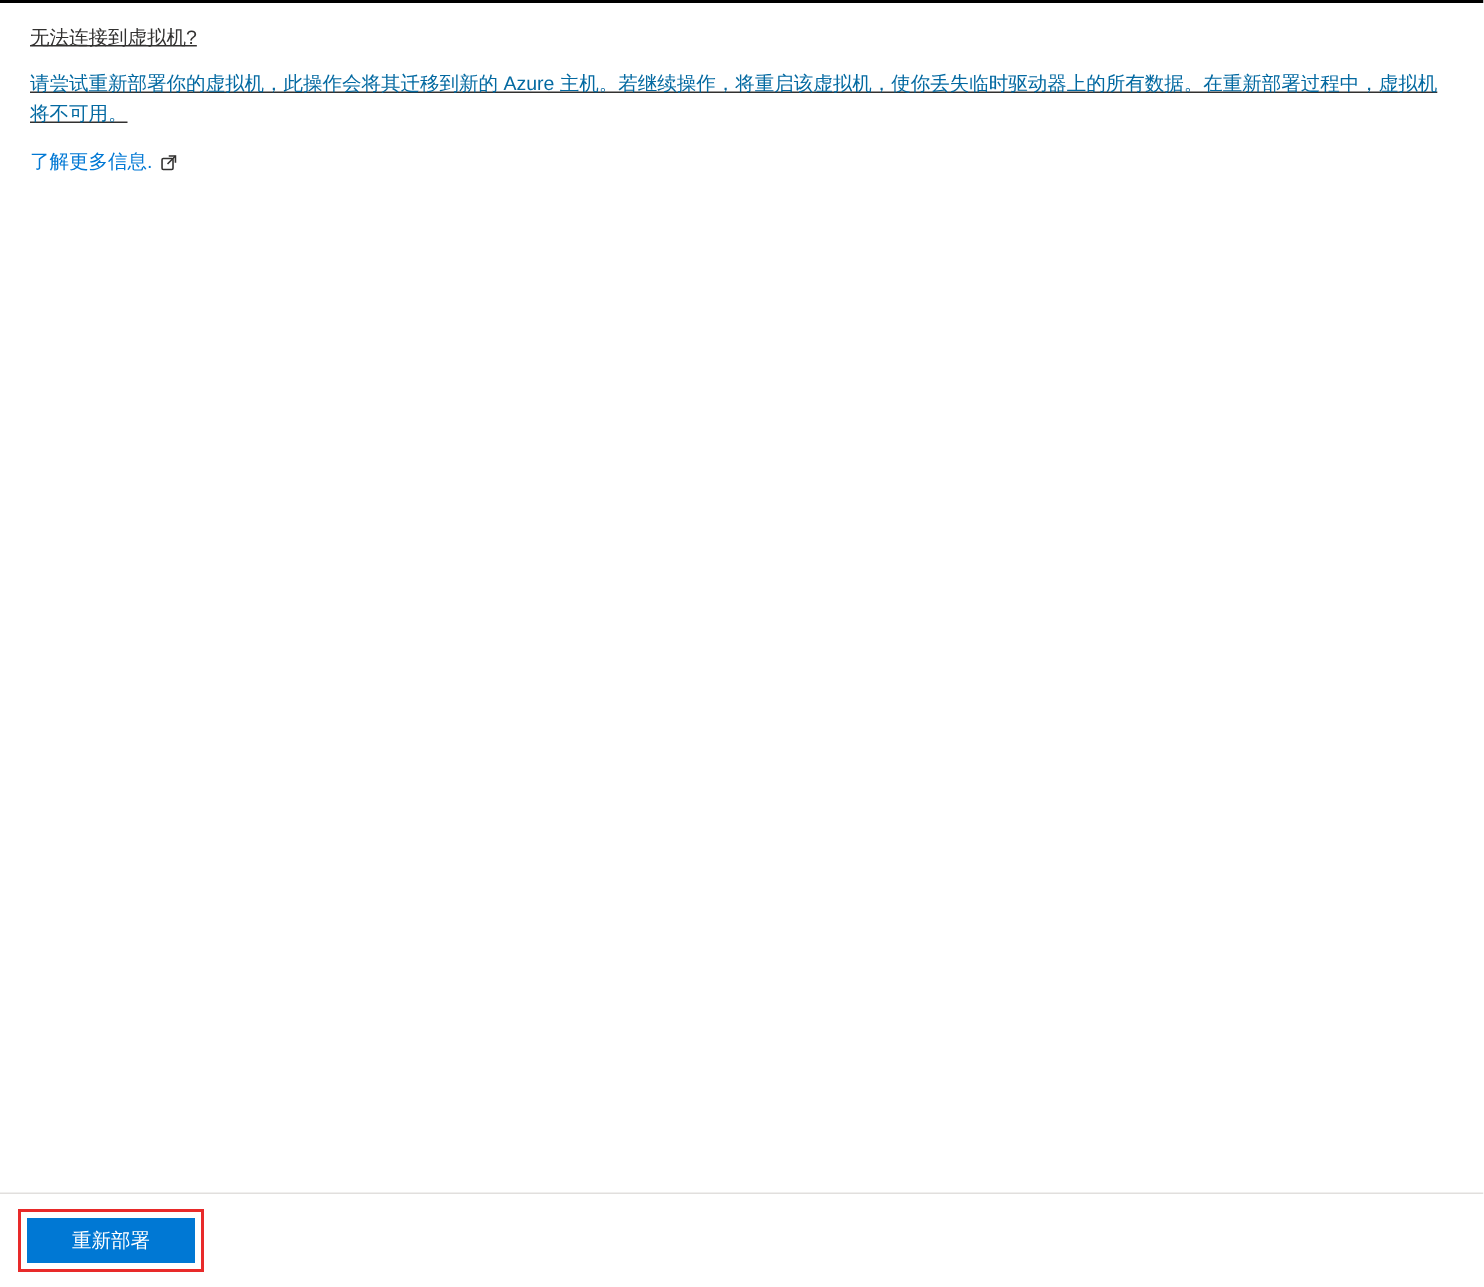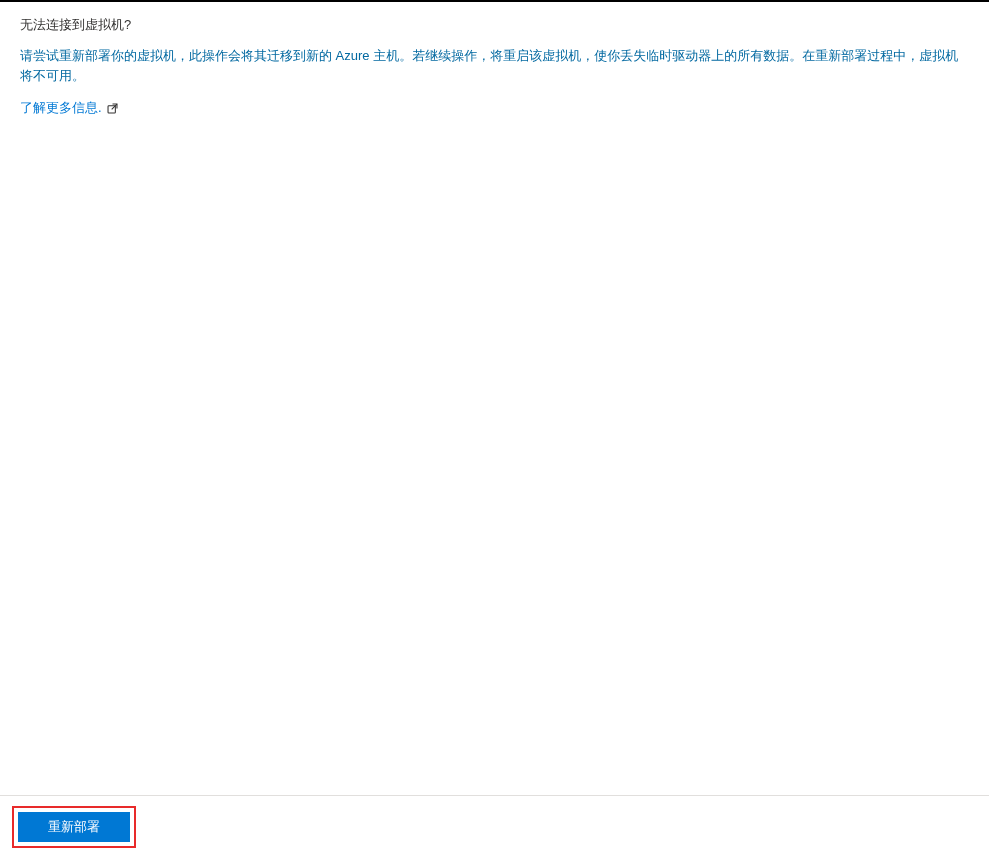--- a/index.html
+++ b/index.html
@@ -16,20 +16,21 @@
       height: 858px;
       position: relative;
     }
     .top-border {
       width: 100%;
       height: 2px;
       background: #000000;
     }
     .content {
       padding: 14px 20px;
+      text-decoration: underline;
     }
     .heading {
       font-size: 13px;
       color: #323130;
       margin-bottom: 12px;
     }
     .description {
       font-size: 13px;
       color: #0369a1;
       margin-bottom: 14px;

